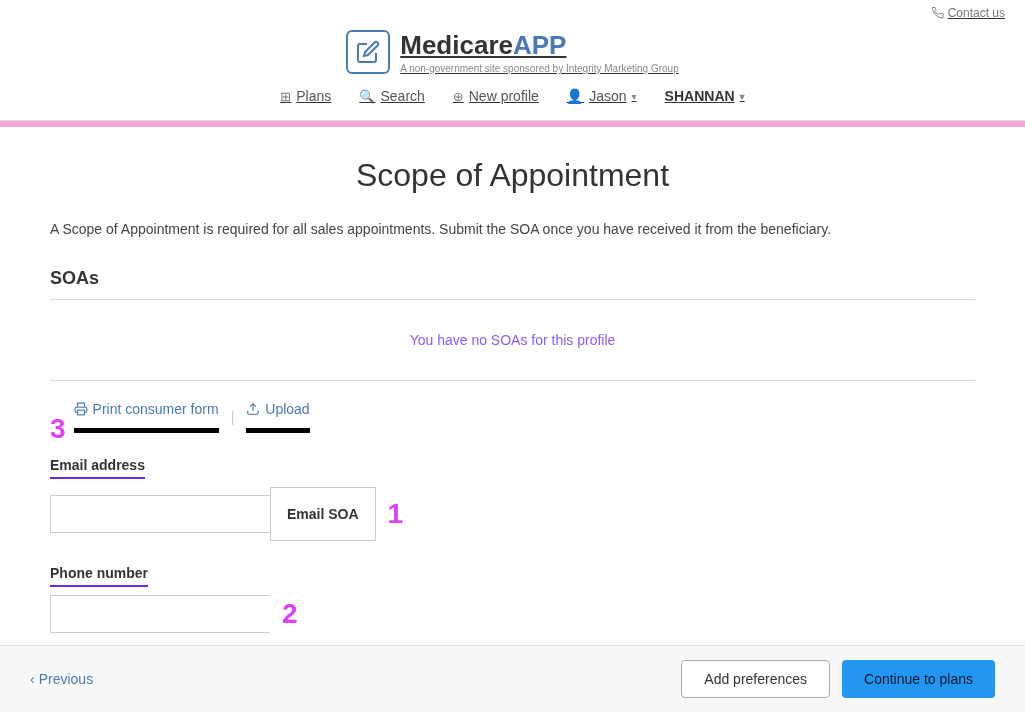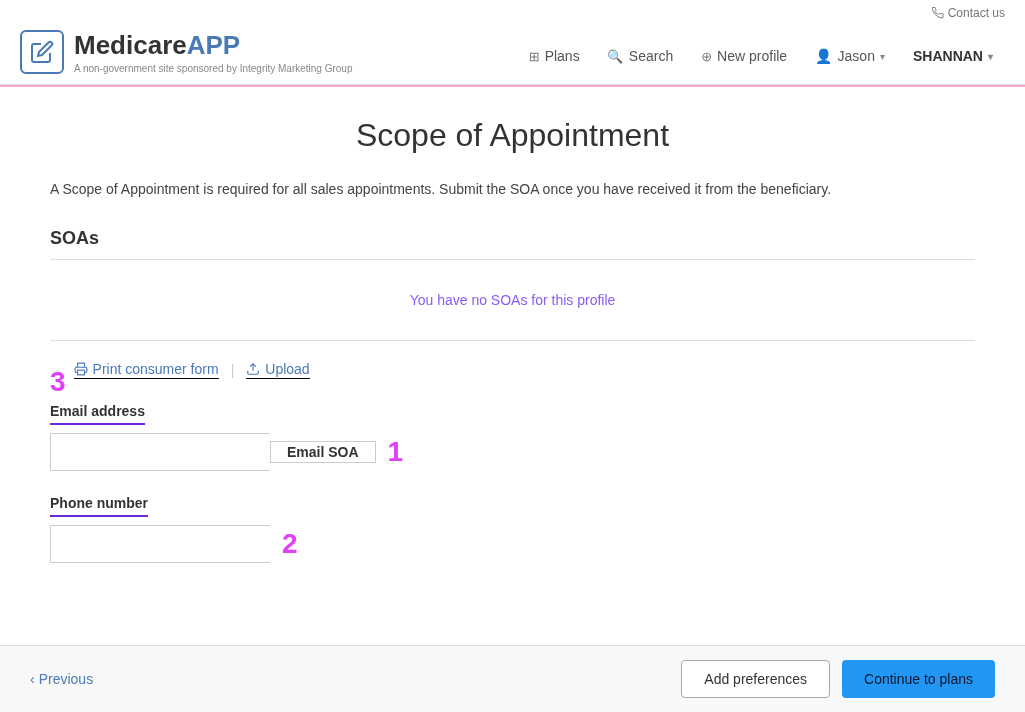--- a/index.html
+++ b/index.html
@@ -1,19 +1,19 @@
 <!DOCTYPE html>
 <html><head>
   <meta charset="utf-8">
   <style>
     * { box-sizing: border-box; margin: 0; padding: 0; }
     body { font-family: Arial, sans-serif; font-size: 14px; color: #333; background: #fff; width: 1025px; min-height: 712px; }
 
     
-    .header { display: flex; align-items: center; justify-content: space-between; padding: 10px 20px; border-bottom: 1px solid #ddd; background: #fff; }
+    .header { display: flex; align-items: center; padding: 10px 20px; border-bottom: 1px solid #ddd; background: #fff; flex-direction: column; }
     .logo-area { display: flex; align-items: center; gap: 10px; }
     .logo-icon { width: 44px; height: 44px; border: 2px solid #4a7ab5; border-radius: 6px; display: flex; align-items: center; justify-content: center; }
     .logo-icon svg { width: 24px; height: 24px; }
     .logo-text { font-size: 26px; font-weight: bold; color: #333; }
     .logo-text span { color: #4a7ab5; }
     .logo-subtitle { font-size: 10px; color: #888; margin-top: 2px; }
     .nav-items { display: flex; align-items: center; gap: 4px; margin-top: 8px; }
     .nav-btn { display: flex; align-items: center; gap: 5px; padding: 6px 12px; border: none; background: none; cursor: pointer; font-size: 14px; color: #555; border-radius: 4px; }
     .nav-btn .icon { font-size: 13px; color: #777; }
     .nav-user { display: flex; align-items: center; gap: 5px; padding: 6px 12px; cursor: pointer; font-size: 14px; color: #555; border: none; background: none; }
@@ -24,41 +24,41 @@
     .main { padding: 30px 50px 100px 50px; }
     .page-title { text-align: center; font-size: 32px; font-weight: normal; color: #333; margin-bottom: 24px; }
     .description { font-size: 14px; color: #444; line-height: 1.6; margin-bottom: 28px; max-width: 950px; }
     .section-title { font-size: 18px; font-weight: bold; color: #333; margin-bottom: 10px; }
     .divider { border: none; border-top: 1px solid #ddd; margin-bottom: 16px; }
     .empty-state { text-align: center; color: #8b5cf6; padding: 16px 0; margin-bottom: 16px; }
     .divider2 { border: none; border-top: 1px solid #ddd; margin-bottom: 20px; }
 
     
     .action-links { display: flex; align-items: center; justify-content: flex-end; gap: 12px; margin-bottom: 24px; }
-    .action-link { display: flex; align-items: center; gap: 5px; color: #4a7ab5; font-size: 14px; cursor: pointer; text-decoration: none; border-bottom: 1px solid #000000; padding-bottom: 1px; }
+    .action-link { display: flex; align-items: center; gap: 5px; color: #4a7ab5; font-size: 14px; cursor: pointer; text-decoration: none; border-bottom: 5px solid #000000; padding-bottom: 11px; }
     .action-separator { color: #ccc; font-size: 14px; }
     .step-number { font-size: 28px; font-weight: bold; color: #e040fb; margin-right: 8px; }
     .action-links-wrapper { display: flex; align-items: center; }
 
     
     .form-section { margin-bottom: 24px; }
     .field-label { font-size: 14px; font-weight: bold; color: #333; margin-bottom: 8px; display: block; border-bottom: 2px solid #6d28d9; padding-bottom: 4px; display: inline-block; }
     .field-row { display: flex; align-items: center; gap: 0; }
     .text-input { width: 220px; height: 38px; border: 1px solid #ccc; border-right: none; padding: 6px 10px; font-size: 14px; outline: none; }
-    .field-btn { height: 22px; padding: 0 16px; background: #fff; border: 1px solid #ccc; font-size: 14px; font-weight: bold; color: #333; cursor: pointer; }
+    .field-btn { height: 54px; padding: 0 16px; background: #fff; border: 1px solid #ccc; font-size: 14px; font-weight: bold; color: #333; cursor: pointer; }
     .inline-number { font-size: 28px; font-weight: bold; color: #e040fb; margin-left: 12px; }
 
     
     .footer { position: fixed; bottom: 0; left: 0; width: 1025px; background: #f8f8f8; border-top: 1px solid #ddd; padding: 14px 30px; display: flex; align-items: center; justify-content: space-between; }
     .prev-btn { background: none; border: none; color: #4a7ab5; font-size: 14px; cursor: pointer; display: flex; align-items: center; gap: 4px; }
     .footer-right { display: flex; gap: 12px; }
     .add-pref-btn { padding: 10px 22px; background: #fff; border: 1px solid #aaa; border-radius: 4px; font-size: 14px; color: #333; cursor: pointer; font-weight: normal; }
     .continue-btn { padding: 10px 22px; background: #2196f3; border: none; border-radius: 4px; font-size: 14px; color: #0f172a; cursor: pointer; font-weight: normal; }
 
-    .header-wrapper { border-bottom: 2px solid #f9a8d4; }
+    .header-wrapper { border-bottom: 6px solid #f9a8d4; text-decoration: underline; }
     .top-contact { display: flex; justify-content: flex-end; padding: 6px 20px 0 20px; font-size: 12px; color: #777; }
     .top-contact span { display: flex; align-items: center; gap: 4px; }
   </style>
 </head>
 <body>
 
 <div class="header-wrapper">
   <div class="top-contact">
     <span>
       <svg width="12" height="12" viewBox="0 0 24 24" fill="none" stroke="#777" stroke-width="2">

